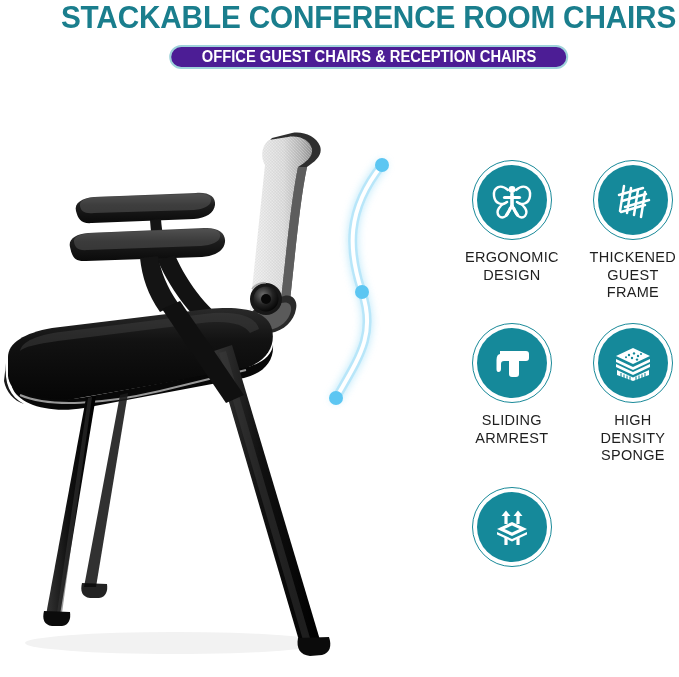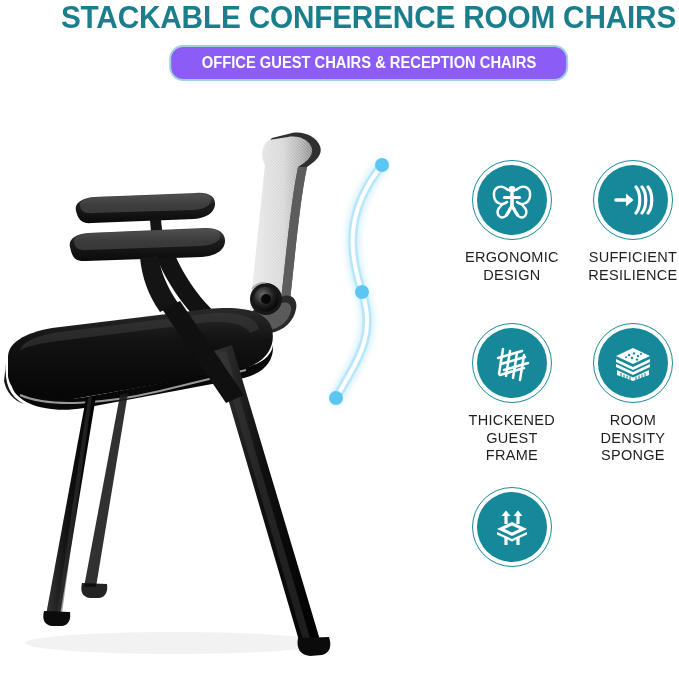--- a/index.html
+++ b/index.html
@@ -37,24 +37,24 @@
     transform: scaleX(0.93);
     transform-origin: 50% 50%;
     white-space: nowrap;
     line-height: 40px;
   }
   #subtitle-badge {
     position: absolute;
     top: 45px;
     left: 50%;
     transform: translateX(-50%);
-    background: #8b5cf6;
+    background: #4c1d95;
     border: 2px solid #9fd3da;
     border-radius: 14px;
-    height: 36px;
+    height: 24px;
     padding: 0 16px;
     display: flex;
     align-items: center;
     justify-content: center;
     box-sizing: border-box;
   }
   #subtitle-badge-text {
     color: #ffffff;
     font-size: 16px;
     font-weight: bold;
@@ -318,39 +318,20 @@
           <path d="M15.5 20.5 L30.5 20.5" stroke="#ffffff" stroke-width="3.2" stroke-linecap="round"></path>
           <path d="M23 29 L17.5 38" stroke="#ffffff" stroke-width="3.2" stroke-linecap="round"></path>
           <path d="M23 29 L28.5 38" stroke="#ffffff" stroke-width="3.2" stroke-linecap="round"></path>
         </svg>
       </div>
     </div>
     <div class="feature-label">ERGONOMIC
 DESIGN</div>
   </div>
 
-  <div class="feature-cell">
-    <div class="feature-icon-circle">
-      <div class="ring"></div>
-      <div class="disc"></div>
-      <div class="glyph">
-        <svg width="46" height="46" viewBox="0 0 46 46" xmlns="http://www.w3.org/2000/svg">
-          <path d="M6 23 L19 23" stroke="#ffffff" stroke-width="3.6" stroke-linecap="round"></path>
-          <path d="M16 16.5 L23.5 23 L16 29.5 Z" fill="#ffffff"></path>
-          <g fill="none" stroke="#ffffff" stroke-width="3.2" stroke-linecap="round">
-            <path d="M26 10 C31 16 31 30 26 36"></path>
-            <path d="M32 10 C37 16 37 30 32 36"></path>
-            <path d="M38 10 C43 16 43 30 38 36"></path>
-          </g>
-        </svg>
-      </div>
-    </div>
-    <div class="feature-label">SUFFICIENT
-RESILIENCE</div>
-  </div>
 
   <div class="feature-cell">
     <div class="feature-icon-circle">
       <div class="ring"></div>
       <div class="disc"></div>
       <div class="glyph">
         <svg width="46" height="46" viewBox="0 0 46 46" xmlns="http://www.w3.org/2000/svg">
           <g stroke="#ffffff" stroke-width="2.5" stroke-linecap="round">
             <path d="M9 18 L33 11"></path>
             <path d="M12 24 L36 17"></path>
@@ -363,20 +344,37 @@
             <path d="M28 13 L24 38"></path>
             <path d="M35 15 L31 40"></path>
           </g>
         </svg>
       </div>
     </div>
     <div class="feature-label">THICKENED
 GUEST FRAME</div>
   </div>
 
+  <div class="feature-cell">
+    <div class="feature-icon-circle">
+      <div class="ring"></div>
+      <div class="disc"></div>
+      <div class="glyph">
+        <svg width="46" height="46" viewBox="0 0 46 46" xmlns="http://www.w3.org/2000/svg">
+          <path d="M11 11 L37 11 C39 11 40 12 40 14 L40 18 C40 20 39 21 37 21
+                   L30 21 L30 34 C30 36 29 37 27 37 L23 37 C21 37 20 36 20 34
+                   L20 21 L15 21 C13 21 12 22 12 24 L12 29
+                   C12 31 11 32 9.5 32 C8 32 7.5 31 7.5 29 L7.5 20
+                   C7.5 16 9 14 11 14 Z" fill="#ffffff"></path>
+        </svg>
+      </div>
+    </div>
+    <div class="feature-label">SLIDING
+ARMREST</div>
+  </div>
 
   <div class="feature-cell">
     <div class="feature-icon-circle">
       <div class="ring"></div>
       <div class="disc"></div>
       <div class="glyph">
         <svg width="46" height="46" viewBox="0 0 46 46" xmlns="http://www.w3.org/2000/svg">
 
           <path d="M23 8 L40 16 L23 24 L6 16 Z" fill="#ffffff"></path>
           <g fill="#15899a">
@@ -399,21 +397,21 @@
             <path d="M17 35.6 L17 39.6"></path>
               <path d="M20 36.6 L20 40.4"></path>
             <path d="M26 36.6 L26 40.4"></path>
               <path d="M29 35.6 L29 39.6"></path>
             <path d="M32 34.4 L32 38.4"></path>
               <path d="M35 33 L35 37"></path>
           </g>
         </svg>
       </div>
     </div>
-    <div class="feature-label">ROOM DENSITY
+    <div class="feature-label">HIGH DENSITY
 SPONGE</div>
   </div>
 
   <div class="feature-cell">
     <div class="feature-icon-circle">
       <div class="ring"></div>
       <div class="disc"></div>
       <div class="glyph">
         <svg width="46" height="46" viewBox="0 0 46 46" xmlns="http://www.w3.org/2000/svg">
 

